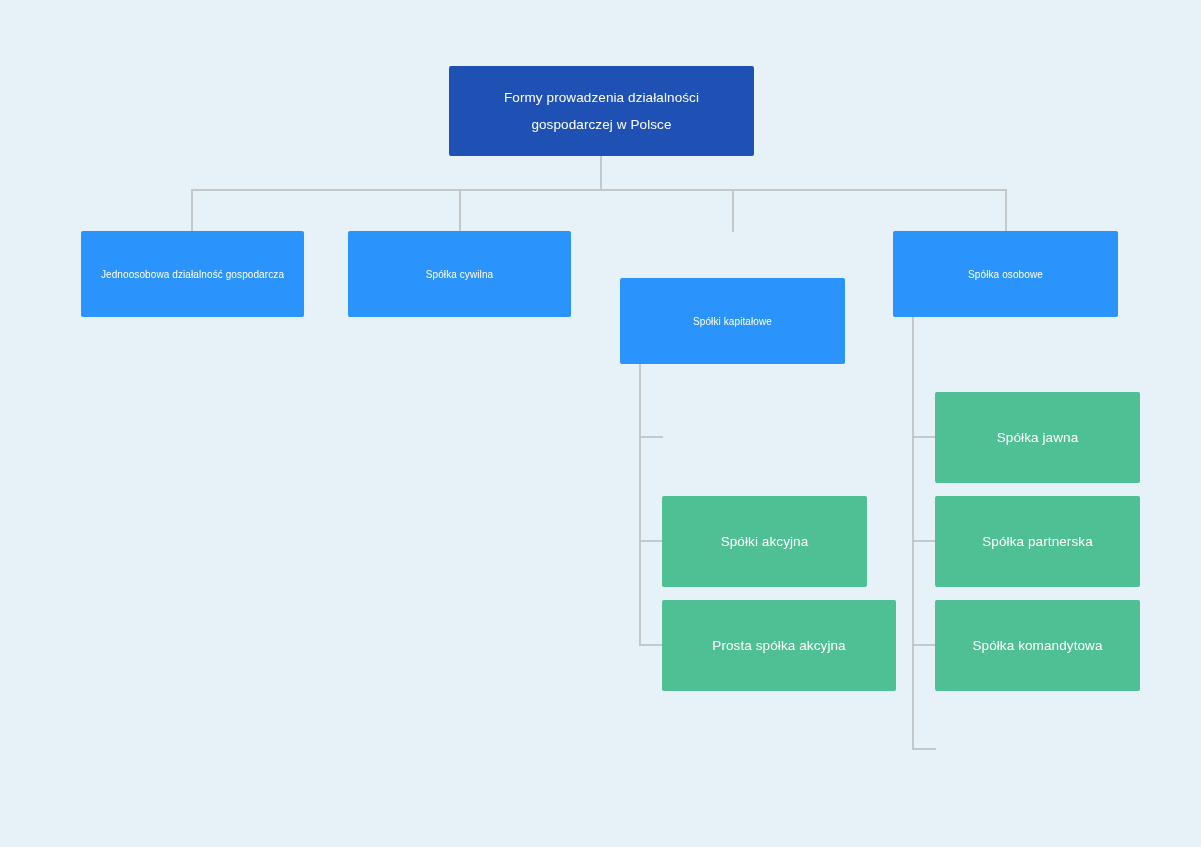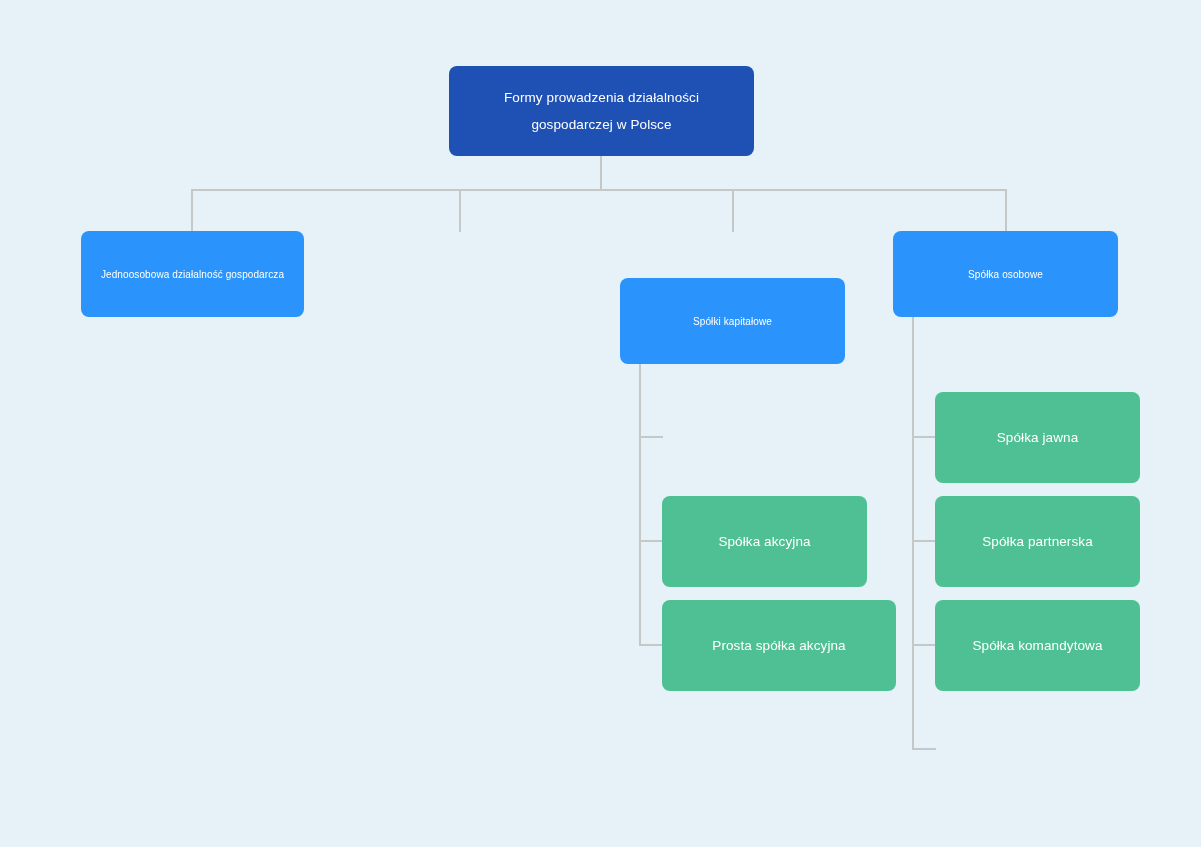--- a/index.html
+++ b/index.html
@@ -32,21 +32,21 @@
     background: #c4c8c9;
   }
   
   .node {
     position: absolute;
     display: flex;
     align-items: center;
     justify-content: center;
     text-align: center;
     color: #ffffff;
-    border-radius: 8px;
+    border-radius: 2px;
     box-sizing: border-box;
     padding: 4px 14px;
     line-height: 27px;
     letter-spacing: 0.1px;
   }
   .node-label {
     display: block;
     width: 100%;
   }
   .level-root {
@@ -93,32 +93,35 @@
   </div>
 
   <div class="node level-root" style="left:449px; top:66px; width:305px; height:90px;">
     <span class="node-label">Formy prowadzenia działalności gospodarczej w Polsce</span>
   </div>
 
   <div class="node level-two" style="left:81px; top:231px; width:223px; height:86px;">
     <span class="node-label">Jednoosobowa działalność gospodarcza</span>
   </div>
 
+  <div class="node level-two" style="left:348px; top:231px; width:223px; height:86px;">
+    <span class="node-label">Spółka cywilna</span>
+  </div>
 
   <div class="node level-two" style="left:620px; top:231px; width:225px; height:86px;margin-top:47px;">
     <span class="node-label">Spółki kapitałowe</span>
   </div>
 
   <div class="node level-two" style="left:893px; top:231px; width:225px; height:86px;">
     <span class="node-label">Spółka osobowe</span>
   </div>
 
 
   <div class="node level-three" style="left:662px; top:496px; width:205px; height:91px;">
-    <span class="node-label">Spółka akcyjna</span>
+    <span class="node-label">Spółki akcyjna</span>
   </div>
 
   <div class="node level-three" style="left:662px; top:600px; width:234px; height:91px;">
     <span class="node-label">Prosta spółka akcyjna</span>
   </div>
 
   <div class="node level-three" style="left:935px; top:392px; width:205px; height:91px;">
     <span class="node-label">Spółka jawna</span>
   </div>
 

